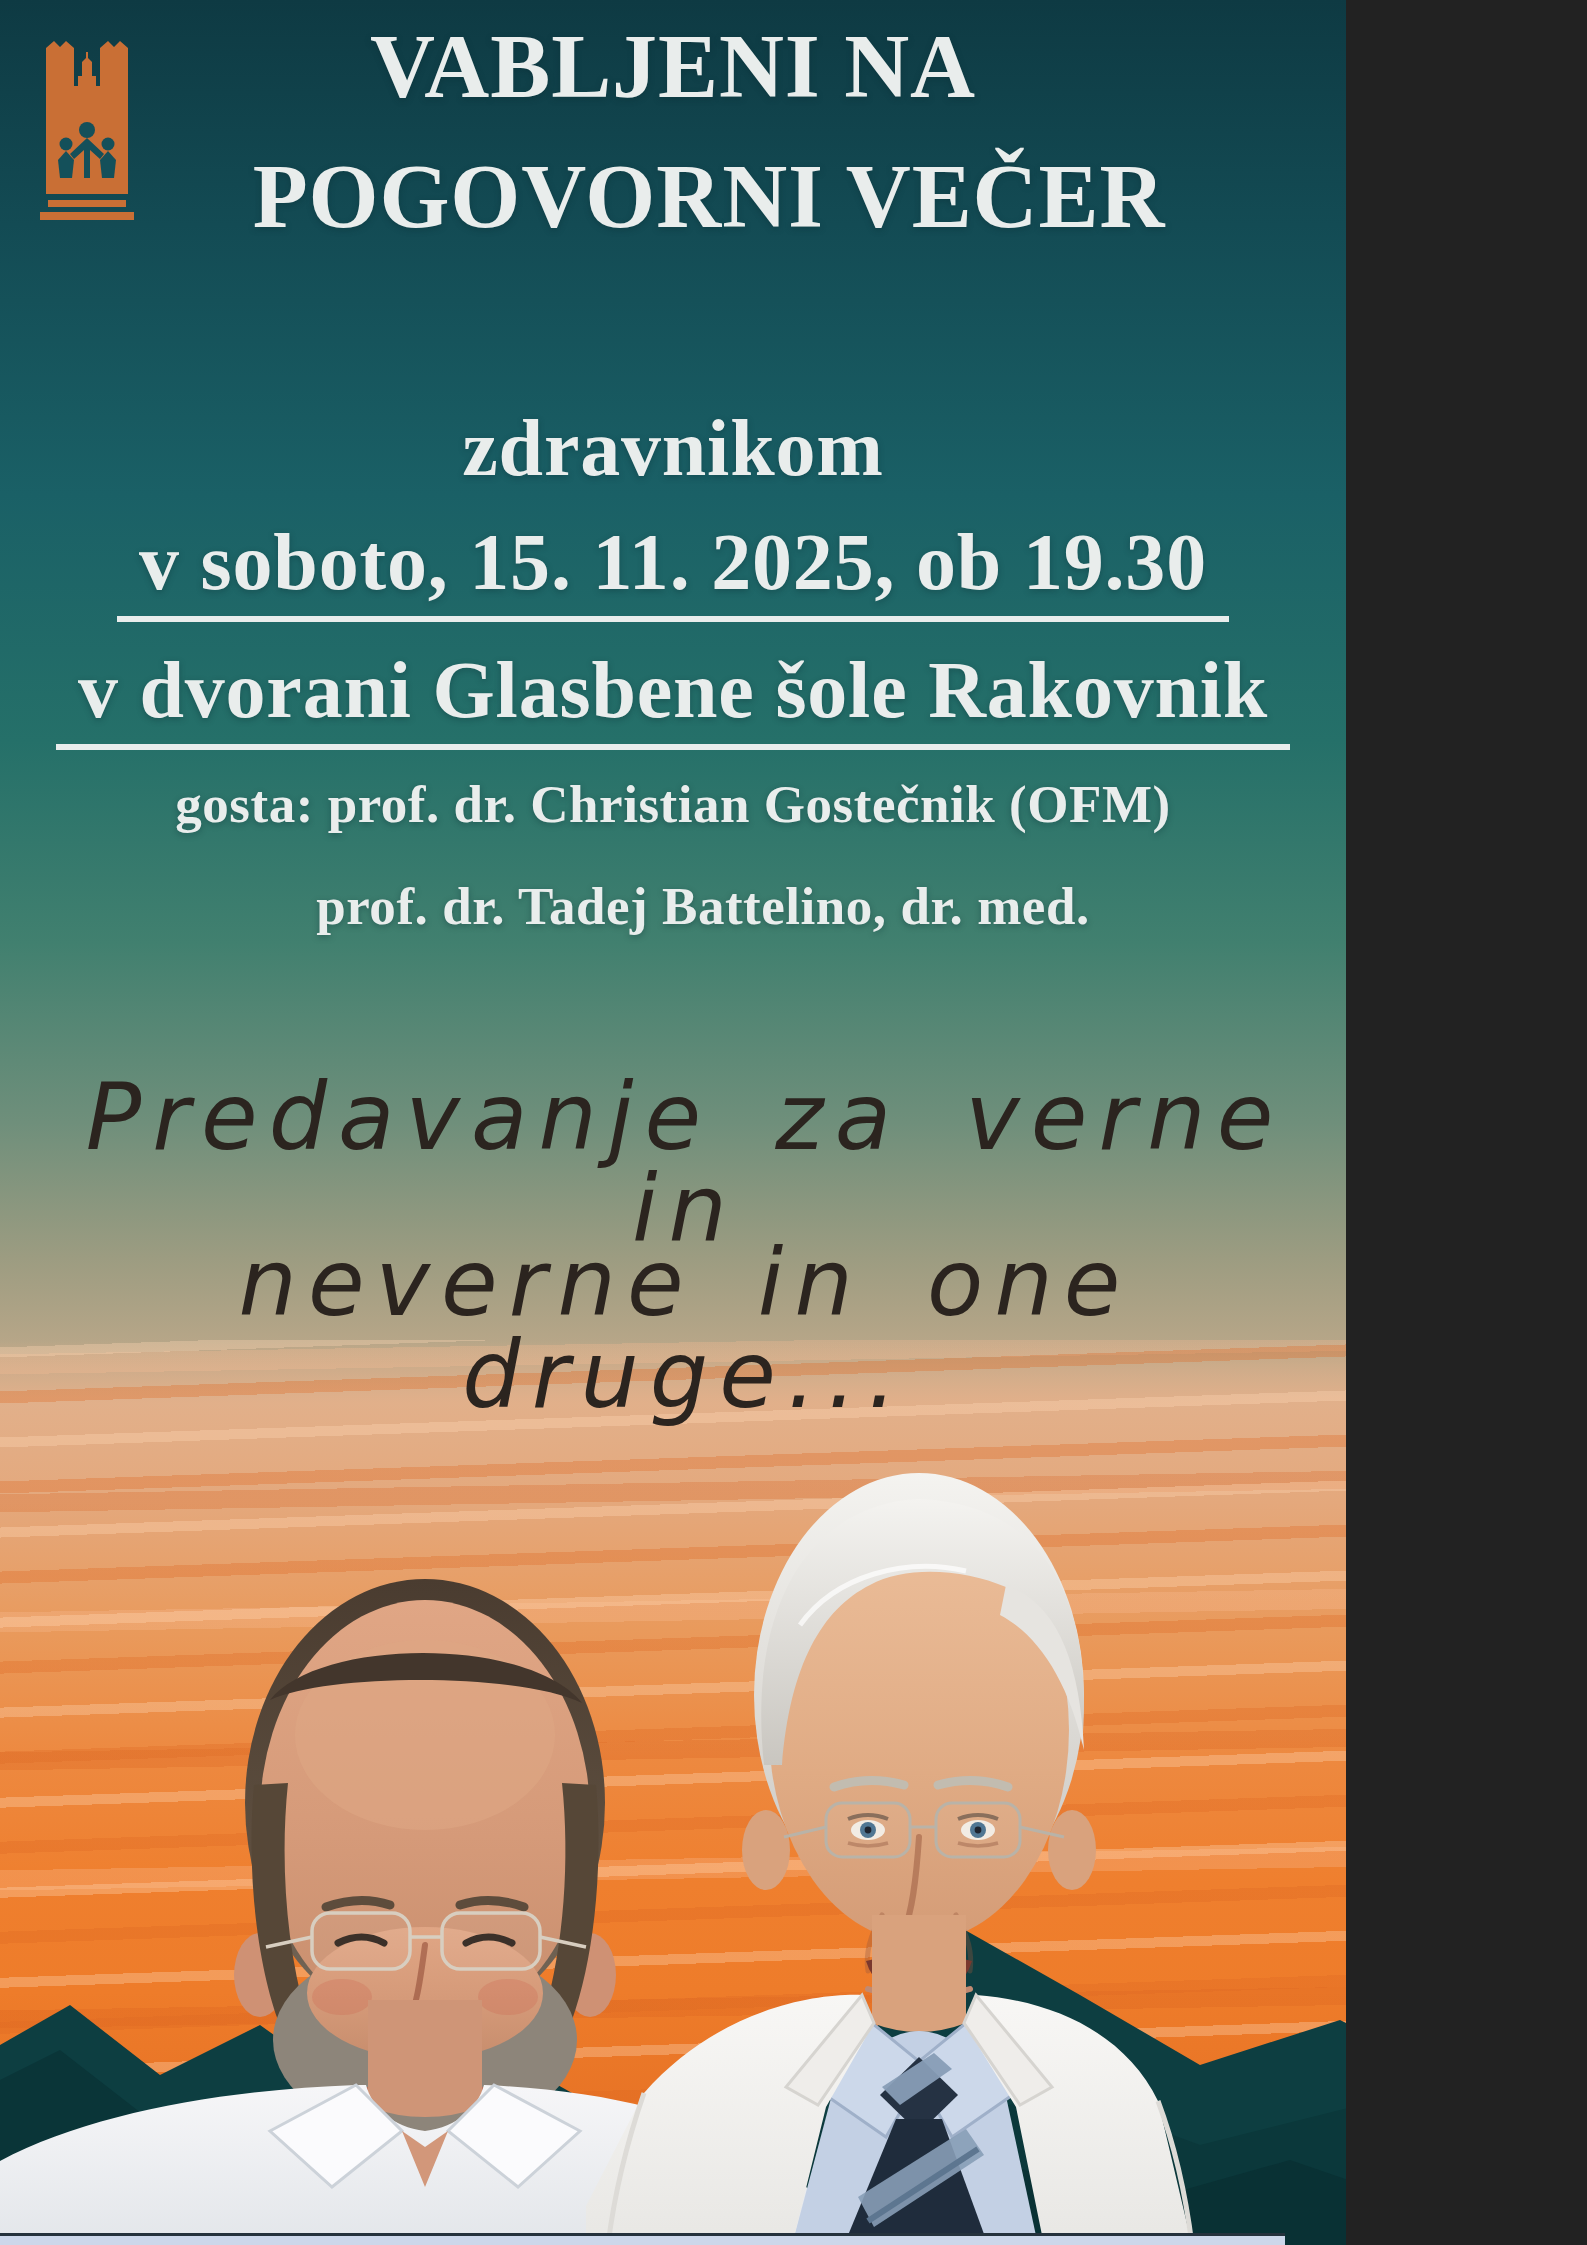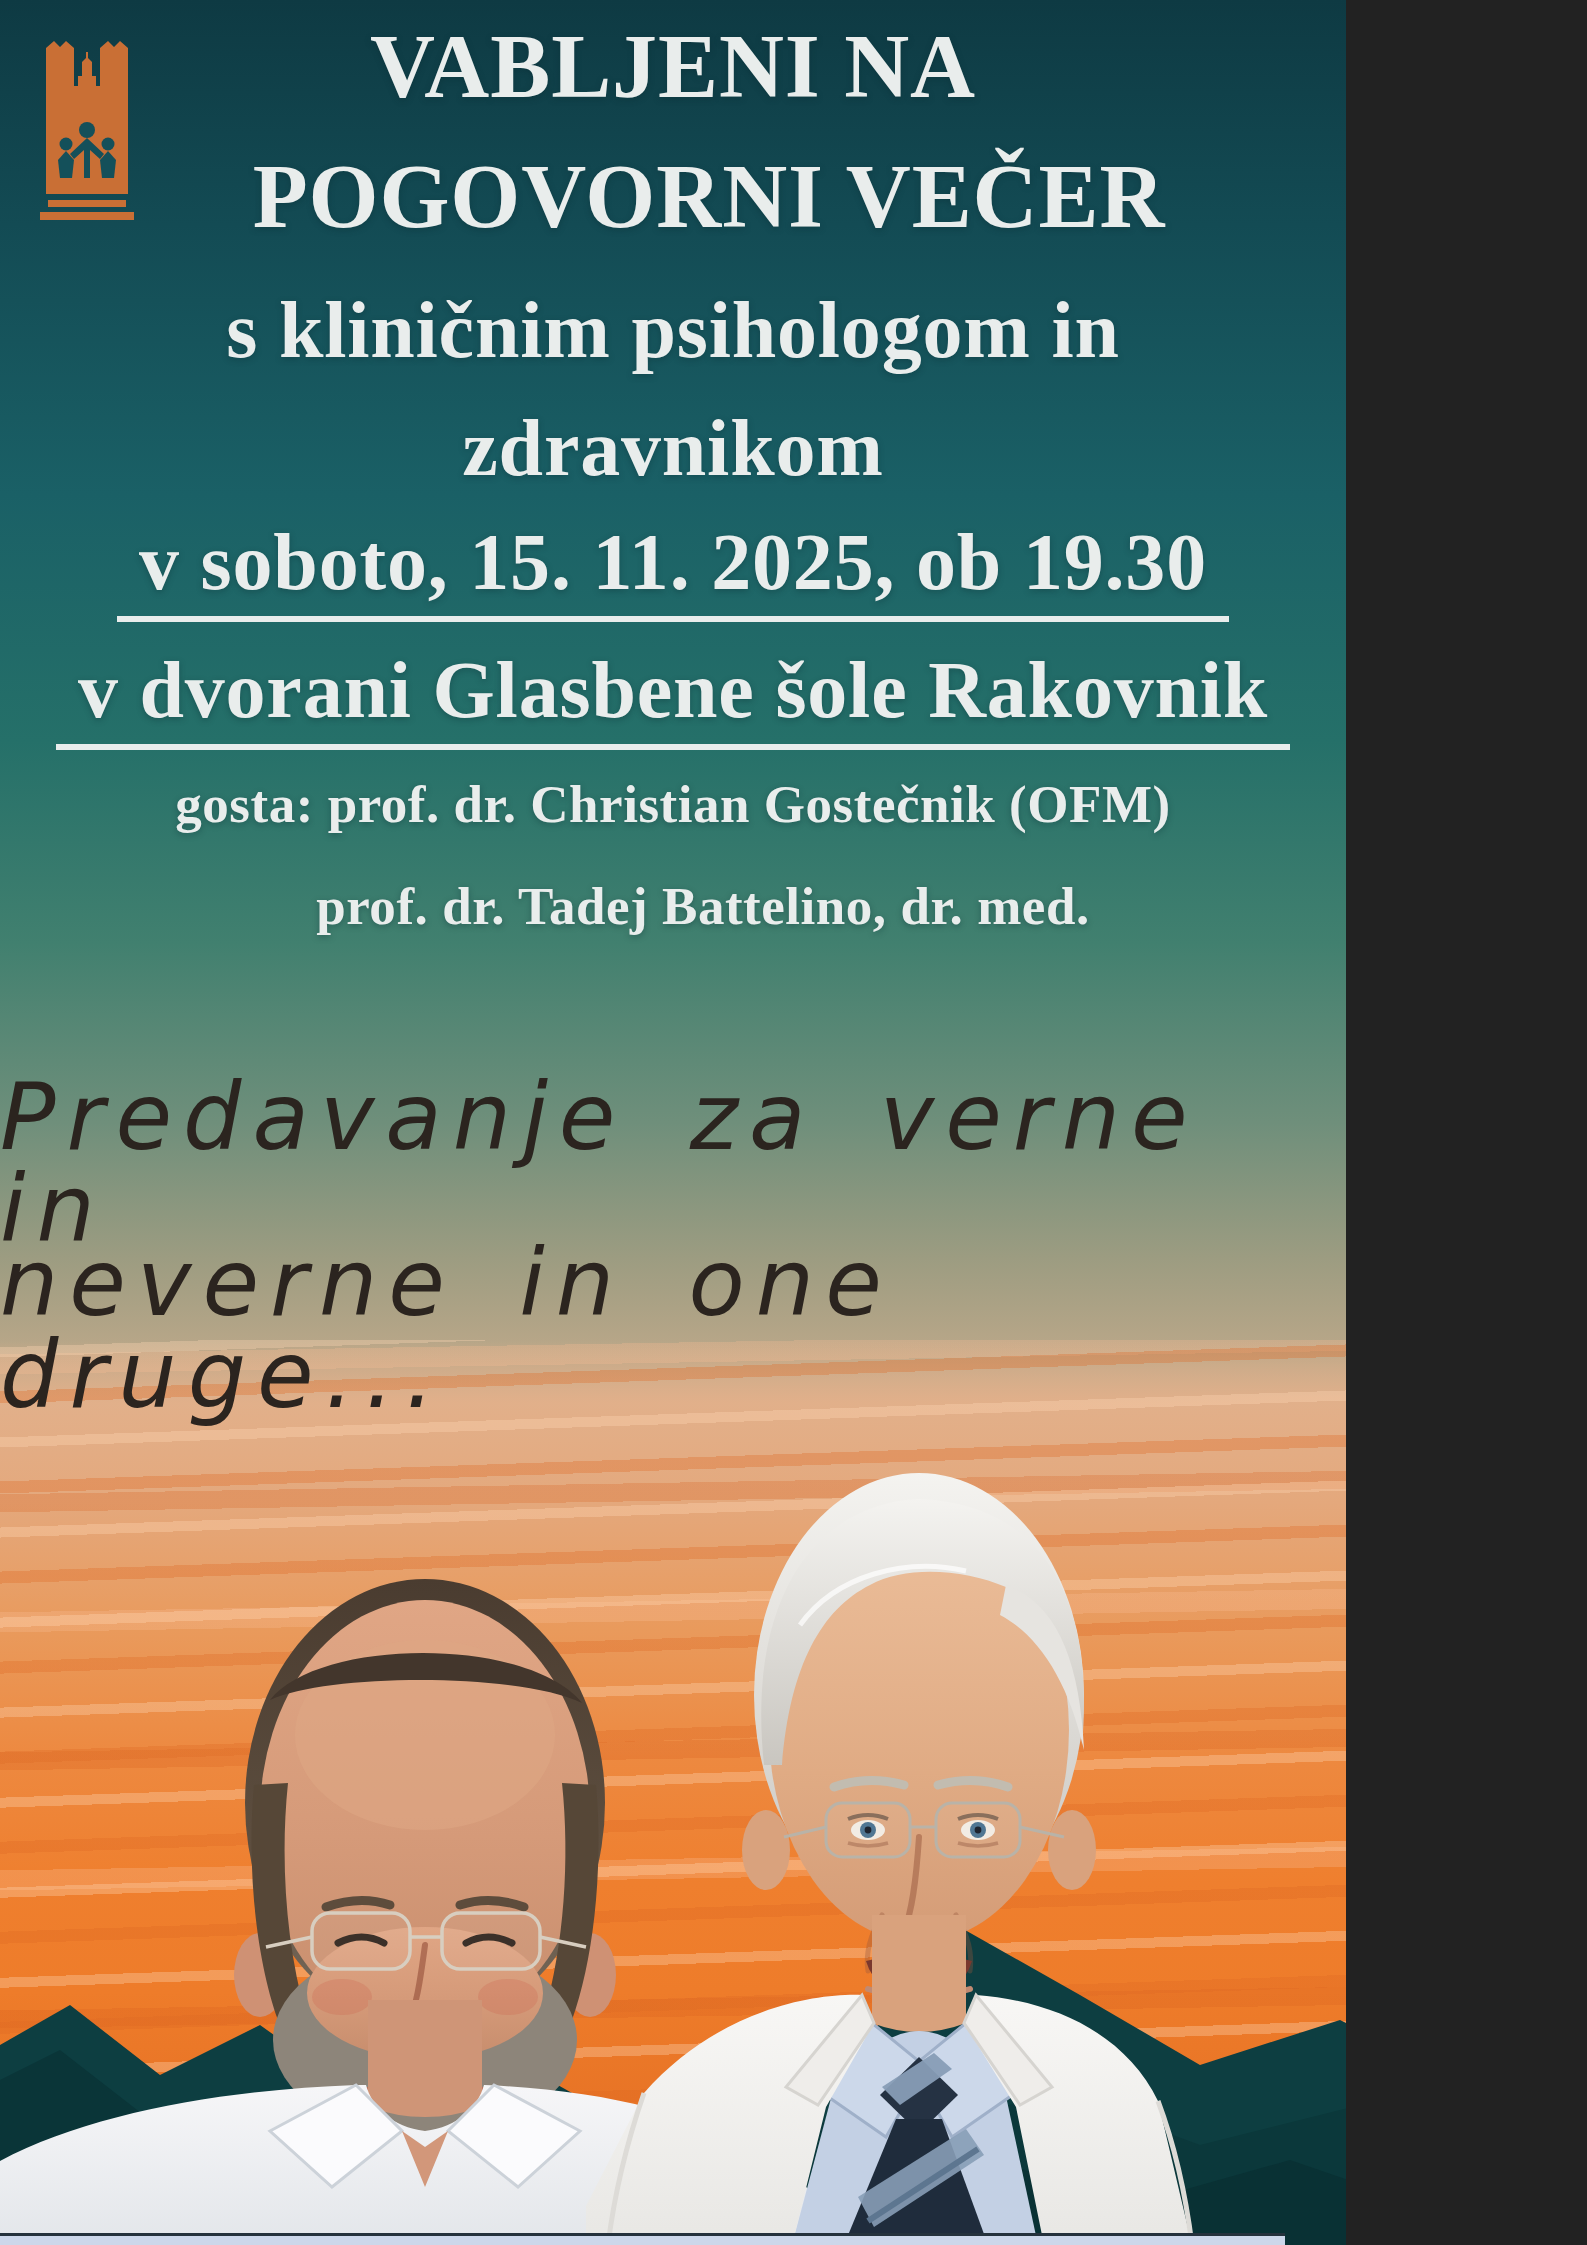--- a/index.html
+++ b/index.html
@@ -82,21 +82,21 @@
   .pos-1{top:22px;}
   .pos-2{top:152px;padding-left:36px;}
   .pos-3{top:290px;}
   .pos-4{top:408px;}
   .pos-5{top:522px;}
   .pos-6{top:650px;}
   .pos-7{top:778px;}
   .pos-8{top:880px;transform:translateX(30px);}
   
   .tagline{
-    position:absolute;left:0;width:100%;text-align:left;z-index:10;
+    position:absolute;left:12px;width:100%;text-align:center;z-index:10;
     font-family:"DejaVu Sans", sans-serif;
     font-style:italic;
     font-weight:500;
     font-size:92px;line-height:1;
     letter-spacing:.12em;
     word-spacing:.25em;
     color:var(--handwriting-ink,#2b241f);
   }
   .pos-t1{top:1072px;}
   .pos-t2{top:1238px;}
@@ -286,21 +286,20 @@
       <path d="M55,106 L38,122 L42,127 L52,118 L52,146 L58,146 L58,118 L68,127 L72,122 Z"></path>
       <circle cx="34" cy="112" r="6.5"></circle>
       <path d="M34,119 L26,128 L28,146 L40,146 L42,128 Z"></path>
       <circle cx="76" cy="112" r="6.5"></circle>
       <path d="M76,119 L68,128 L70,146 L82,146 L84,128 Z"></path>
     </g>
   </svg>
 
   <div class="line t-big pos-1">VABLJENI NA</div>
   <div class="line t-big pos-2">POGOVORNI VEČER</div>
-  <div class="line t-med pos-3">s kliničnim psihologom in</div>
   <div class="line t-med pos-4">zdravnikom</div>
 
   <div class="line t-med pos-5 underlined">
     <span>v soboto, 15. 11. 2025, ob 19.30</span>
   </div>
   <div class="line t-med pos-6 underlined">
     <span>v dvorani Glasbene šole Rakovnik</span>
   </div>
 
   <div class="line t-guest pos-7">gosta: prof. dr. Christian Gostečnik (OFM)</div>

